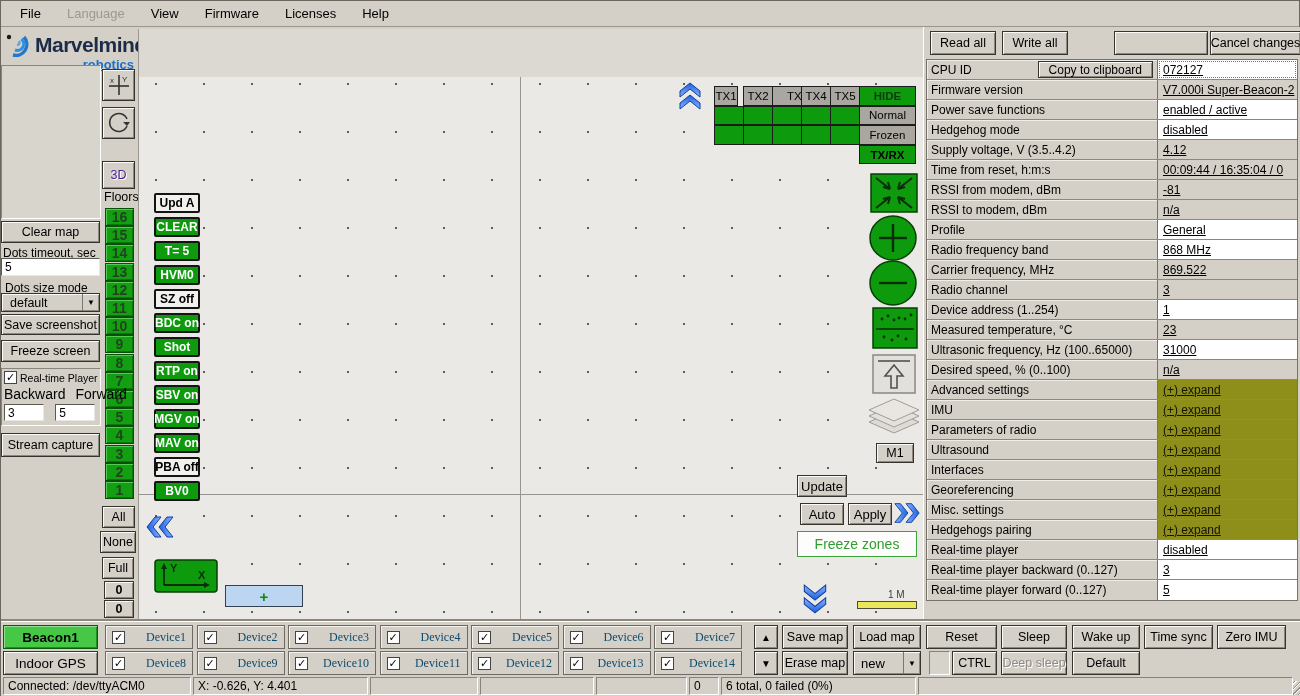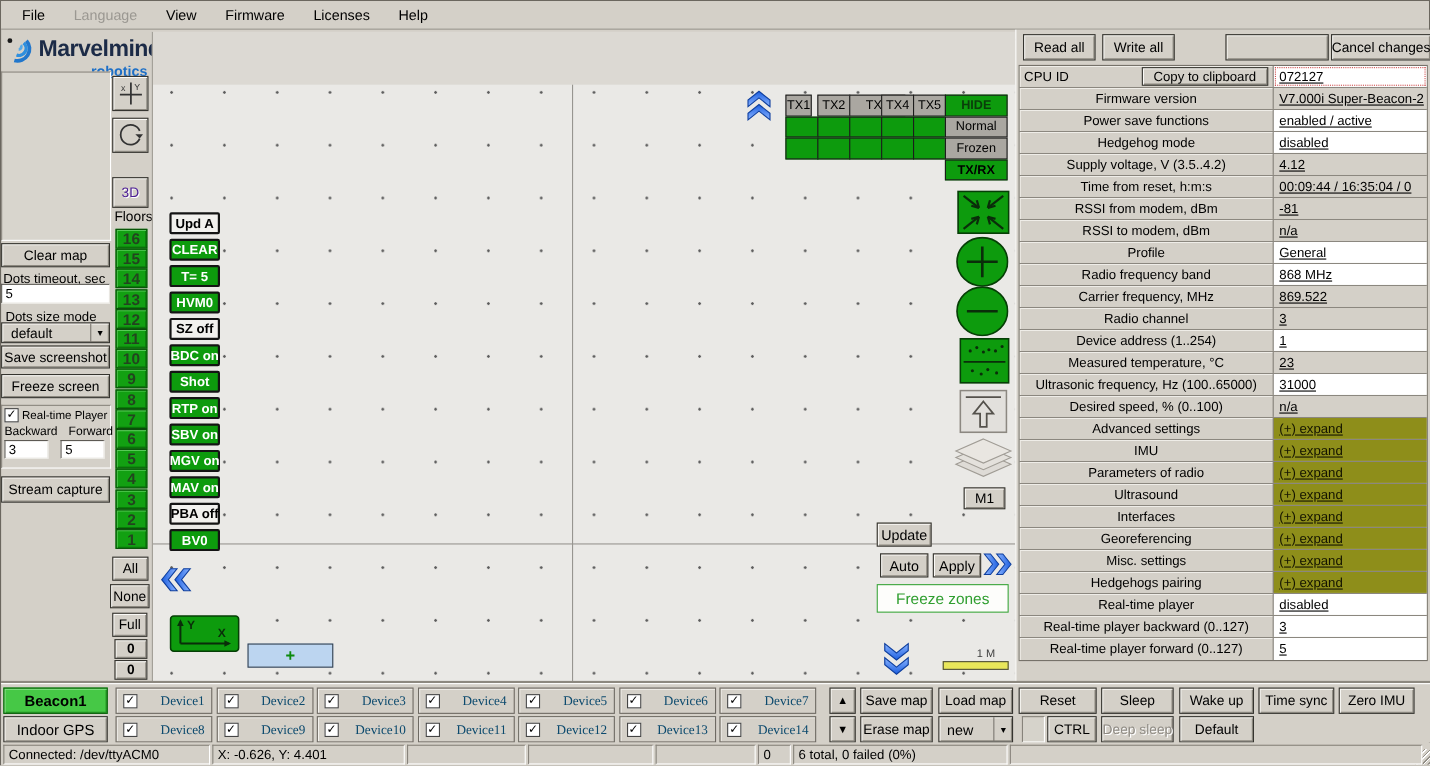--- a/index.html
+++ b/index.html
@@ -58,21 +58,21 @@
   #plus-btn{position:absolute;background:#bcd5f0;border:1px solid #35414f;color:#0c8a0c;
             font-size:15px;font-weight:bold;display:flex;align-items:center;justify-content:center;cursor:pointer;}
   #scale-lbl{position:absolute;font-size:10px;color:#3c3c3c;}
   #scale-bar{position:absolute;width:60px;height:8px;background:#e9e75a;border:1px solid #4d4d3a;}
   
   #rpanel{position:absolute;left:922px;top:0;width:378px;height:594px;background:#d4d0c8;border-left:1px solid #fff;}
   #ptable{position:absolute;left:2px;top:32px;width:372px;border:1px solid #76726a;background:#d4d0c8;}
   .prow{display:flex;height:20px;border-bottom:1px solid #8b877f;}
   .prow:last-child{border-bottom:none;}
   .pl{width:231px;padding:2px 4px;background:#d4d0c8;border-right:1px solid #76726a;
-      box-shadow:inset 1px 1px 0 #efede8;display:flex;align-items:center;font-size:12px;white-space:nowrap;overflow:hidden;justify-content:center;}
+      box-shadow:inset 1px 1px 0 #efede8;display:flex;align-items:center;font-size:12px;white-space:nowrap;overflow:hidden;}
   .pv{width:139px;padding:2px 5px;display:flex;align-items:center;font-size:12px;white-space:nowrap;overflow:hidden;text-decoration:underline;}
   .pv.bg-white{background:#fff;}
   .pv.bg-gray{background:#d4d0c8;}
   .pv.bg-olive{background:#8e8e1a;color:#141400;}
   .pv.v-cpu{outline:1px dotted #cf4e4e;outline-offset:-2px;background:#fff;}
   #copy-btn{margin-left:auto;height:17px;padding:0 10px;position:static;font-size:12px;}
   
   #bottombar{position:absolute;left:0;top:620px;width:1300px;height:54px;background:#d4d0c8;
              border-top:1px solid #fff;box-shadow:0 -2px 0 #8c887f;}
   #beacon-btn{background:#46c846;font-weight:bold;font-size:13.5px;border:1px solid #0c5c0c;
@@ -188,21 +188,21 @@
       </div>
     <div class="btn" style="left:0;top:313px;width:99px;height:22px;">
       <span>Freeze screen</span>
       </div>
 
     <div class="grp" style="left:0;top:341px;width:100px;height:58px;">
       <div style="display:flex;align-items:center;gap:3px;padding:2px 0 0 2px;">
         <span class="cb">✓</span>
         <span style="font-size:10.5px;">Real-time Player</span>
       </div>
-      <div style="display:flex;gap:10px;padding:2px 0 0 2px;font-size:11px;">
+      <div style="display:flex;gap:10px;padding:2px 0 0 2px;font-size:14px;">
         <span>Backward</span>
         <span>Forward</span>
       </div>
       <input class="inp" style="position: static; width: 40px; height: 17px; margin: 2px 0px 0px 2px;" value="3">
       <input class="inp" style="position: static; width: 40px; height: 17px; margin: 2px 0px 0px 8px;" value="5">
     </div>
 
     <div class="btn" style="left:0;top:406px;width:99px;height:24px;">
       <span>Stream capture</span>
       </div>

